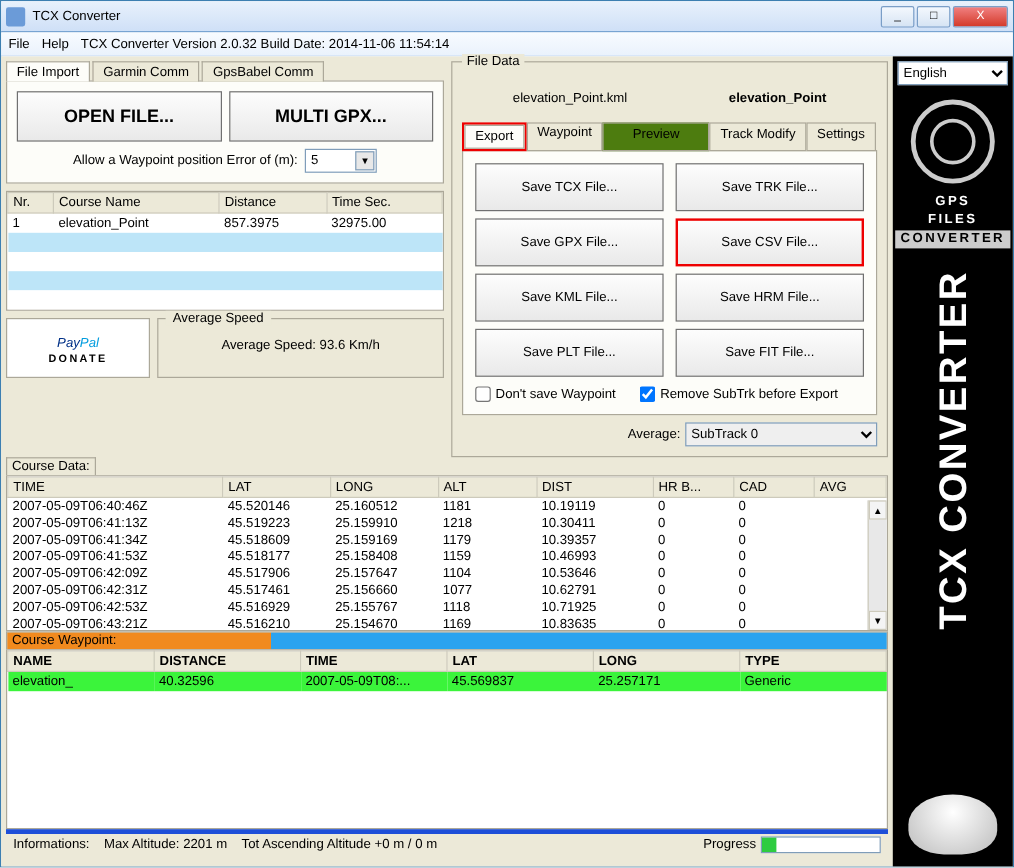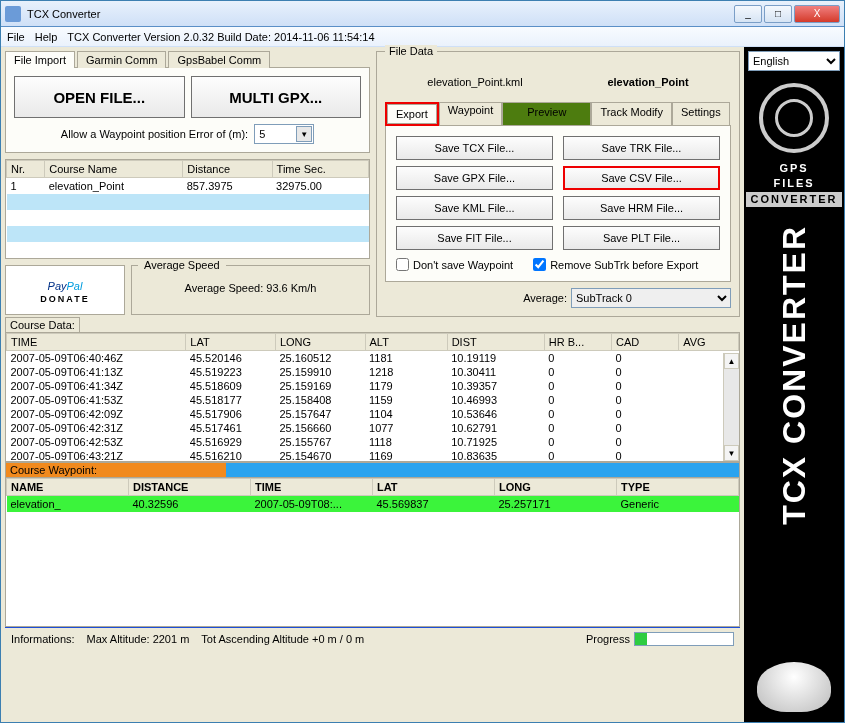--- a/index.html
+++ b/index.html
@@ -45,39 +45,39 @@
 .fdframe{border:1px solid #aca899;padding:8px;height:100%;position:relative}
 .fdframe .legend{position:absolute;top:-7px;left:8px;background:#ece9d8;padding:0 4px}
 .fdhead{display:flex;justify-content:space-around;margin:16px 0 14px}
 .subtabs{display:flex;border:2px solid #e00;width:fit-content;padding:0}
 .subtabs .st{border:1px solid #aca899;padding:3px 8px;background:#ece9d8;cursor:default}
 .subtabs .st.active{background:#fdfdf9}
 .stwrap{display:flex}
 .stwrap .strest{display:flex}
 .expbody{border:1px solid #aca899;background:#fdfdf9;padding:10px;margin-top:-1px}
 .expgrid{display:grid;grid-template-columns:1fr 1fr;gap:6px 10px}
-.smbtn{height:24px;border:1px solid #707070;background:linear-gradient(#fdfdfd,#e9e9e9);display:flex;align-items:center;justify-content:center;cursor:default}
+.smbtn{height:40px;border:1px solid #707070;background:linear-gradient(#fdfdfd,#e9e9e9);display:flex;align-items:center;justify-content:center;cursor:default}
 .smbtn.hl{border:2px solid #e00}
 .chkrow{display:flex;gap:20px;margin-top:8px}
 .chkrow label{display:flex;align-items:center;gap:4px}
 .strow{display:flex;align-items:center;justify-content:flex-end;gap:4px;margin-top:6px}
 .strow select{width:160px;height:20px;border:1px solid #7f9db9}
 .cdlabel{background:#ece9d8;padding:1px 4px;border:1px solid #aca899;border-bottom:none;width:fit-content}
 .cdtable{border:1px solid #aca899;background:#fff;height:130px;overflow:hidden;position:relative}
 .cdtable table{width:100%;border-collapse:collapse;table-layout:fixed}
 .cdtable th{background:#ece9d8;border:1px solid #cdcabb;text-align:left;padding:2px 4px;font-weight:normal}
 .cdtable td{padding:1px 4px;white-space:nowrap;overflow:hidden}
 .cdtable .scroll{position:absolute;right:0;top:20px;width:16px;bottom:0;background:#e8e8e8;border-left:1px solid #cdcabb}
 .cdtable .scroll .sbtn{height:16px;border:1px solid #cdcabb;background:#f4f4f4;font-size:8px;display:flex;align-items:center;justify-content:center}
 .cwlabel{background:linear-gradient(90deg,#f18a1e 0%,#f18a1e 30%,#2aa3ef 30%,#2aa3ef 100%);color:#000;padding:1px 4px;border:1px solid #aca899;border-bottom:none}
 .cwtable{border:1px solid #aca899;background:#fff;height:150px}
 .cwtable table{width:100%;border-collapse:collapse;table-layout:fixed}
 .cwtable th{background:#ece9d8;border:1px solid #cdcabb;text-align:left;padding:2px 4px;font-weight:bold}
 .cwtable td{padding:2px 4px;background:#3bf43b}
-.statusbar{height:22px;border-top:1px solid #1d4ed8;display:flex;align-items:center;padding:0 6px;gap:12px}
+.statusbar{height:22px;border-top:4px solid #1d4ed8;display:flex;align-items:center;padding:0 6px;gap:12px}
 .statusbar .prog{margin-left:auto;display:flex;align-items:center;gap:4px}
 .progbar{width:100px;height:14px;border:1px solid #7f9db9;background:#fff}
 .progbar .fill{width:12%;height:100%;background:#2ecc40}
 .sidebar{width:100px;background:#000;color:#fff;display:flex;flex-direction:column;align-items:center;padding:4px;gap:8px}
 .langsel{width:92px;height:20px;border:1px solid #7f9db9;background:#fff;color:#000}
 .gear{width:70px;height:70px;border:4px solid #ccc;border-radius:50%;position:relative;margin-top:4px}
 .gear::before{content:"";position:absolute;inset:12px;border:3px solid #ccc;border-radius:50%}
 .gpstxt{text-align:center;font-size:12px;font-weight:bold;letter-spacing:2px;line-height:1.4}
 .gpstxt .conv{background:#ccc;color:#000;padding:0 4px}
 .vtext{writing-mode:vertical-rl;transform:rotate(180deg);font-size:32px;font-weight:bold;letter-spacing:2px;margin-top:10px;font-family:Arial}
@@ -184,22 +184,22 @@
        </div>
       </div>
       <div class="expbody">
        <div class="expgrid">
         <div class="smbtn">Save TCX File...</div>
         <div class="smbtn">Save TRK File...</div>
         <div class="smbtn">Save GPX File...</div>
         <div class="smbtn hl">Save CSV File...</div>
         <div class="smbtn">Save KML File...</div>
         <div class="smbtn">Save HRM File...</div>
+        <div class="smbtn">Save PLT File...</div>
         <div class="smbtn">Save FIT File...</div>
-        <div class="smbtn">Save PLT File...</div>
        </div>
        <div class="chkrow">
         <label>
                     <input type="checkbox" style="">
                     <span>Don't save Waypoint</span>
                   </label>
         <label>
                     <input type="checkbox" checked="" style="">
                     <span>Remove SubTrk before Export</span>
                   </label>

